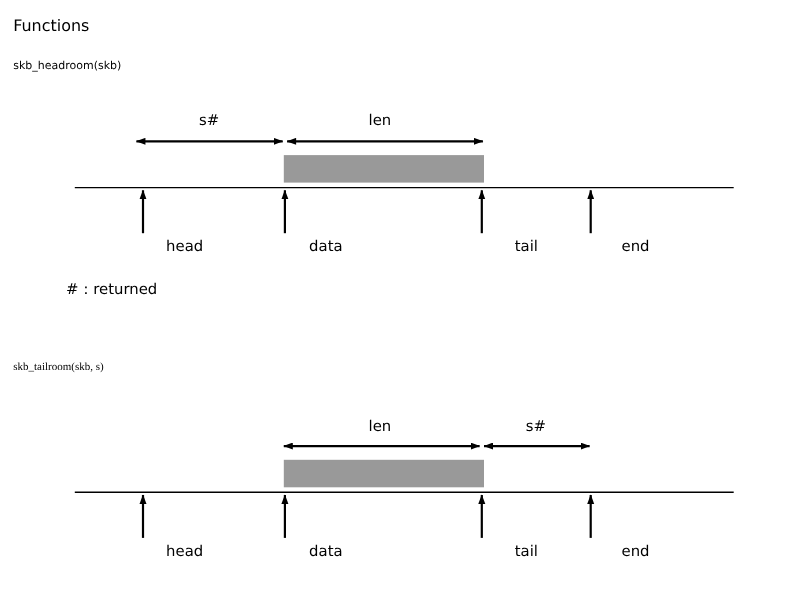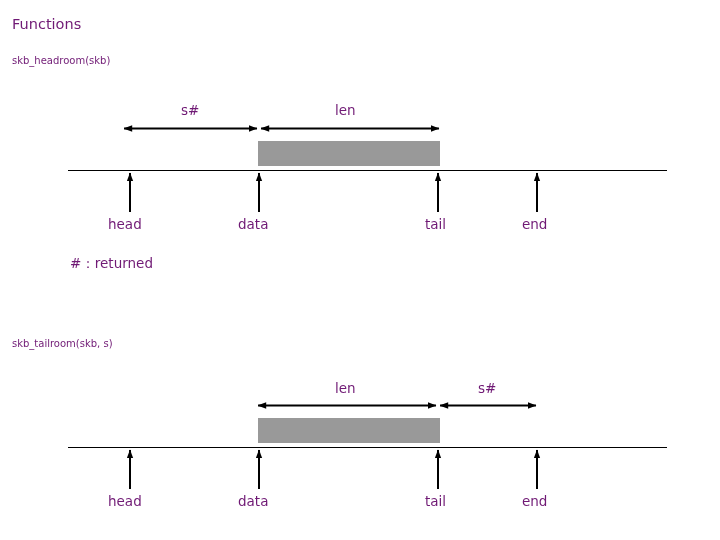--- a/index.html
+++ b/index.html
@@ -18,31 +18,32 @@
   #slide {
     position: absolute;
     left: 0; top: 0;
     width: 720px;
     height: 540px;
   }
   .txt {
     position: absolute;
     white-space: pre;
     font-family: "DejaVu Sans", sans-serif;
-    color: #701a75;
+    color: #000000;
     line-height: 1;
   }
   .t-heading {
     font-size: 14.5px;
   }
   .t-sub {
     font-size: 10px;
   }
   .t-label {
     font-size: 13.5px;
+    margin-left: 43px;
   }
   .t-measure {
     font-size: 13.5px;
   }
   .t-legend {
     font-size: 13.5px;
   }
   svg.layer {
     position: absolute;
     left: 0; top: 0;
@@ -101,23 +102,23 @@
   <div class="txt t-sub" style="left:12px; top:56px;">skb_headroom(skb)</div>
 
   <div class="txt t-measure" style="left:181px; top:104px;">s#</div>
   <div class="txt t-measure" style="left:335px; top:104px;">len</div>
 
   <div class="txt t-label" style="left:108px; top:218px;">head</div>
   <div class="txt t-label" style="left:238px; top:218px;">data</div>
   <div class="txt t-label" style="left:425px; top:218px;">tail</div>
   <div class="txt t-label" style="left:522px; top:218px;">end</div>
 
-  <div class="txt t-legend" style="left:70px; top:257px;">#：returned</div>
+  <div class="txt t-legend" style="left:60px; top:257px;">#：returned</div>
 
-  <div class="txt t-sub" style="left:12px; top:339px;">skb_tailroom(skb, s)</div>
+  <div class="txt t-sub" style="left:12px; top:329px;font-family:Liberation Serif, serif;">skb_tailroom(skb, s)</div>
 
   <div class="txt t-measure" style="left:335px; top:382px;">len</div>
   <div class="txt t-measure" style="left:478px; top:382px;">s#</div>
 
   <div class="txt t-label" style="left:108px; top:495px;">head</div>
   <div class="txt t-label" style="left:238px; top:495px;">data</div>
   <div class="txt t-label" style="left:425px; top:495px;">tail</div>
   <div class="txt t-label" style="left:522px; top:495px;">end</div>
 
 </div>

